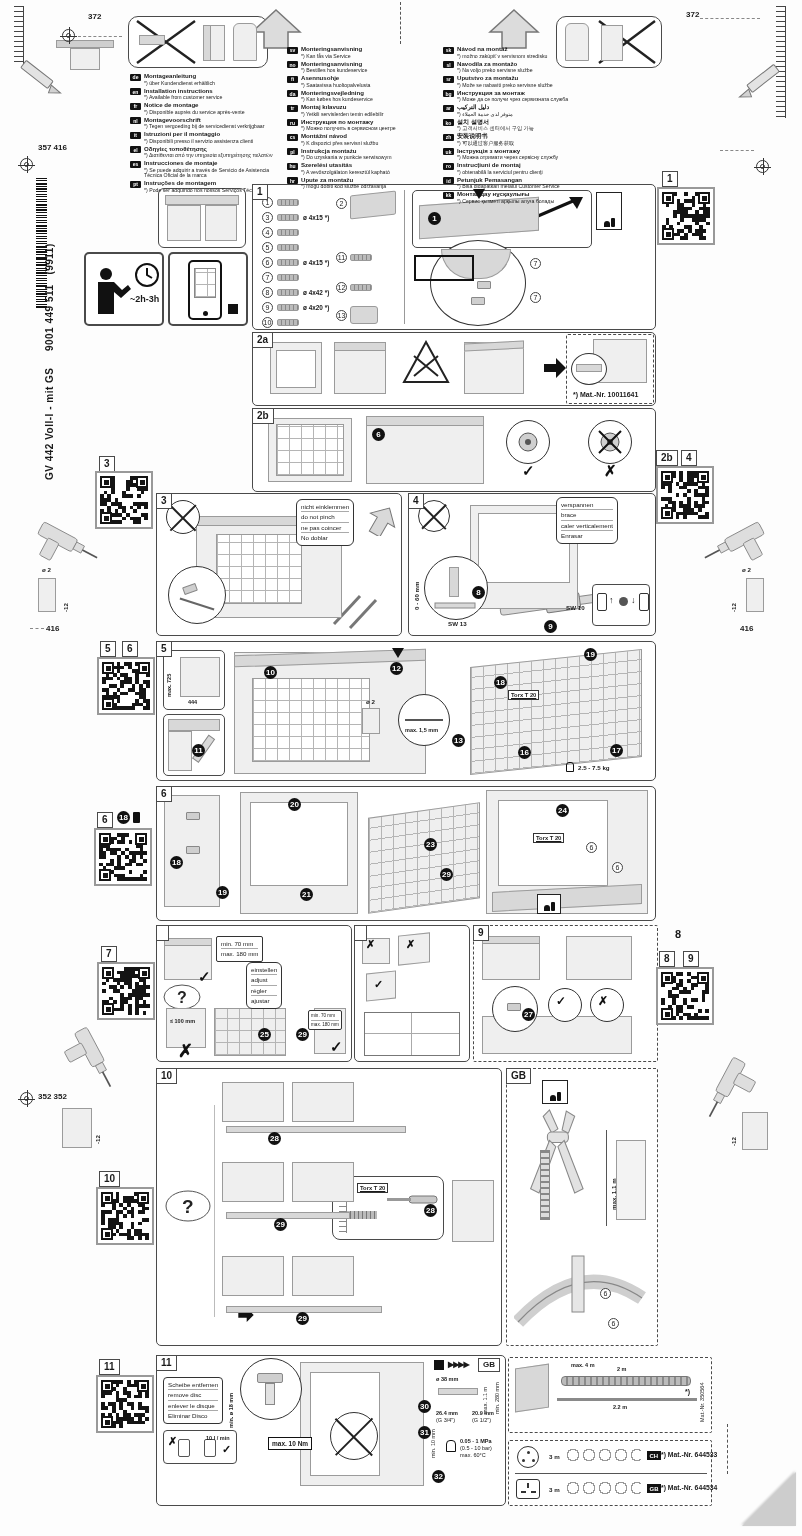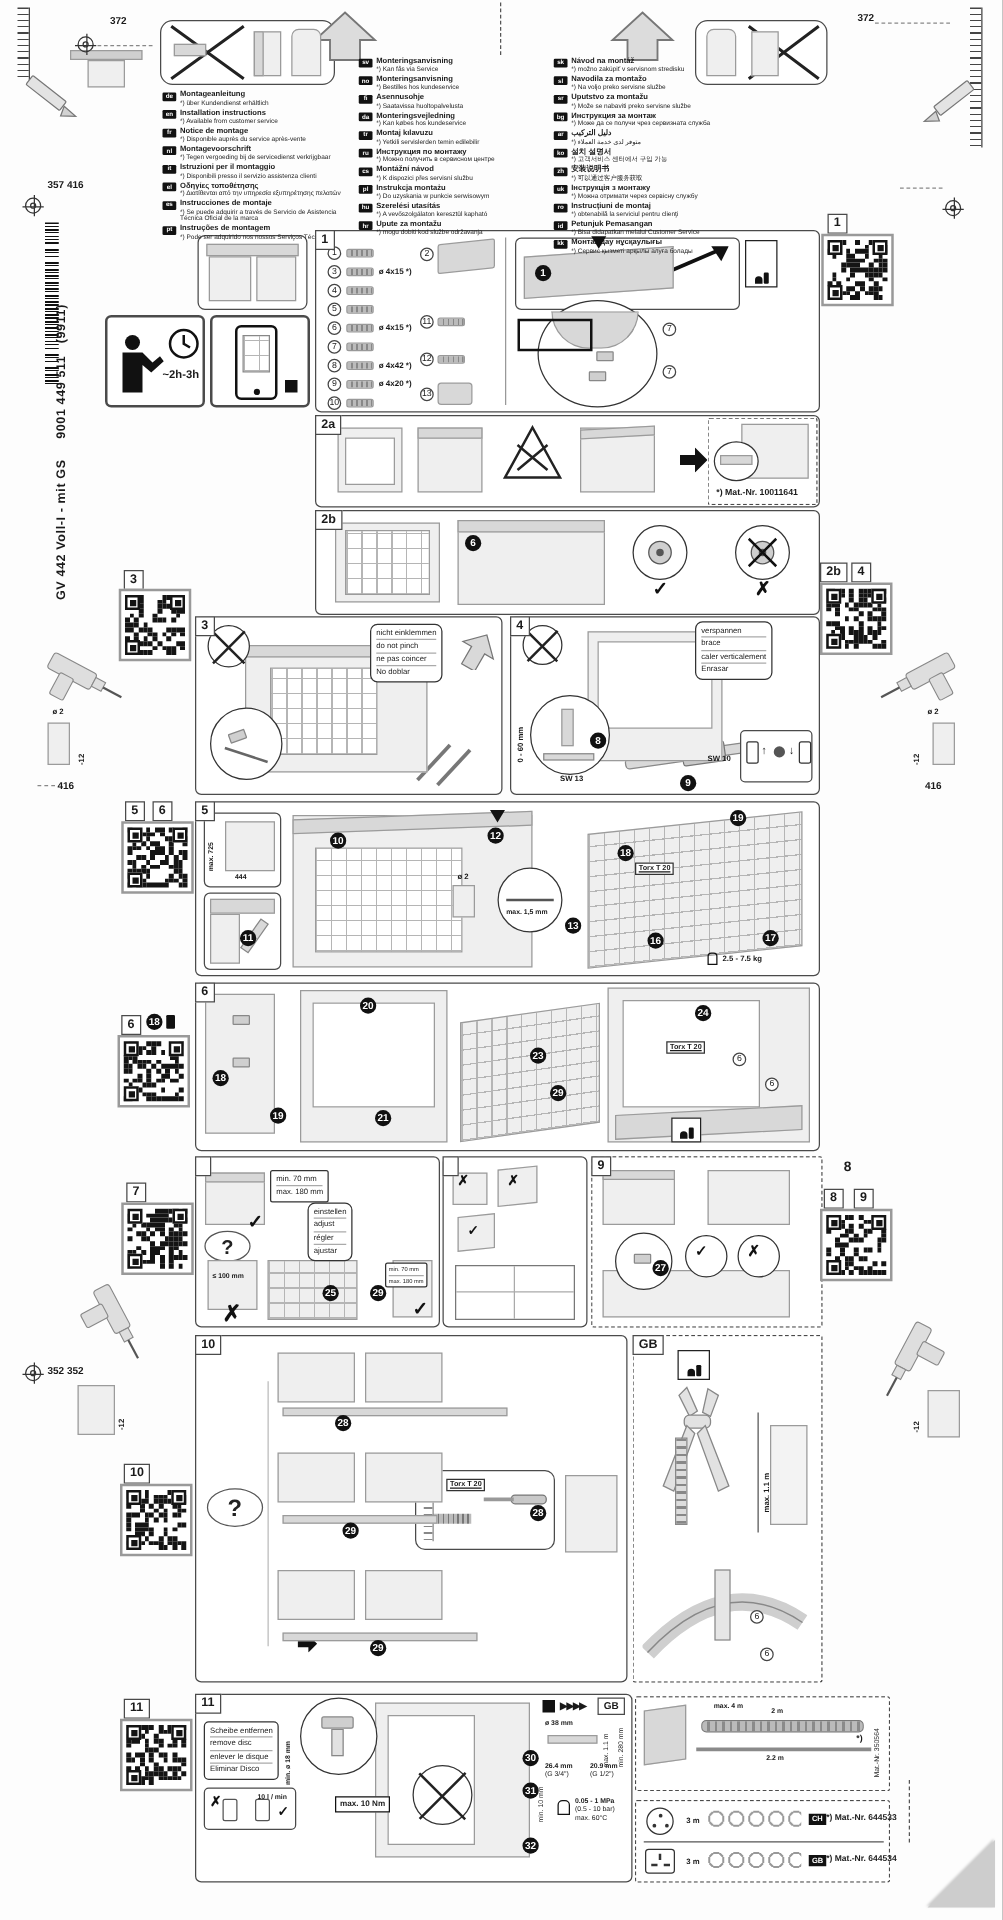--- a/index.html
+++ b/index.html
@@ -2395,21 +2395,21 @@
     <div class="abs" style="left:40px;top:8px;width:12px;height:18px;border:1.2px solid #555;border-radius:2px"></div>
     <div class="t t5 b" style="left:42px;top:4px">10 l / min</div>
     <div class="mark ok" style="left:58px;top:12px;font-size:11px">✓</div>
   </div>
   <div class="abs" style="left:268px;top:1437px;border:1.6px solid #111;background:#fff;font-size:6.5px;font-weight:bold;padding:2px 3px;z-index:6">max. 10 Nm</div>
   <div class="sk" style="left:300px;top:1362px;width:124px;height:124px"></div>
   <div class="sk skw" style="left:310px;top:1372px;width:70px;height:104px"></div>
   <div class="xcirc" style="left:330px;top:1412px;width:48px;height:48px"></div>
   <div class="cn" style="left:418px;top:1400px">30</div>
   <div class="cn" style="left:418px;top:1426px">31</div>
-  <div class="cn" style="left:418px;top:1470px">32</div>
+  <div class="cn" style="left:432px;top:1470px">32</div>
   <div class="box" style="left:163px;top:1536px;width:228px;height:34px;border-width:1.3px;border-radius:3px">
     <div class="cn" style="left:3px;top:3px">33</div>
     <div class="xcirc" style="left:20px;top:5px;width:22px;height:22px"></div>
     <div class="xcirc" style="left:46px;top:5px;width:22px;height:22px"></div>
     <div class="xcirc" style="left:72px;top:5px;width:22px;height:22px"></div>
     <div class="note" style="left:98px;top:2px;border:none;padding:1px 2px;font-size:5.4px">
         <div>Dichtheit nach einem Spülgang prüfen.</div>
         <div>Check for leaks after one wash cycle.</div>
         <div>Vérifiez l'étanchéité après un lavage.</div>
         <div>Verificar la estanqueidad tras un ciclo de lavado.</div>

